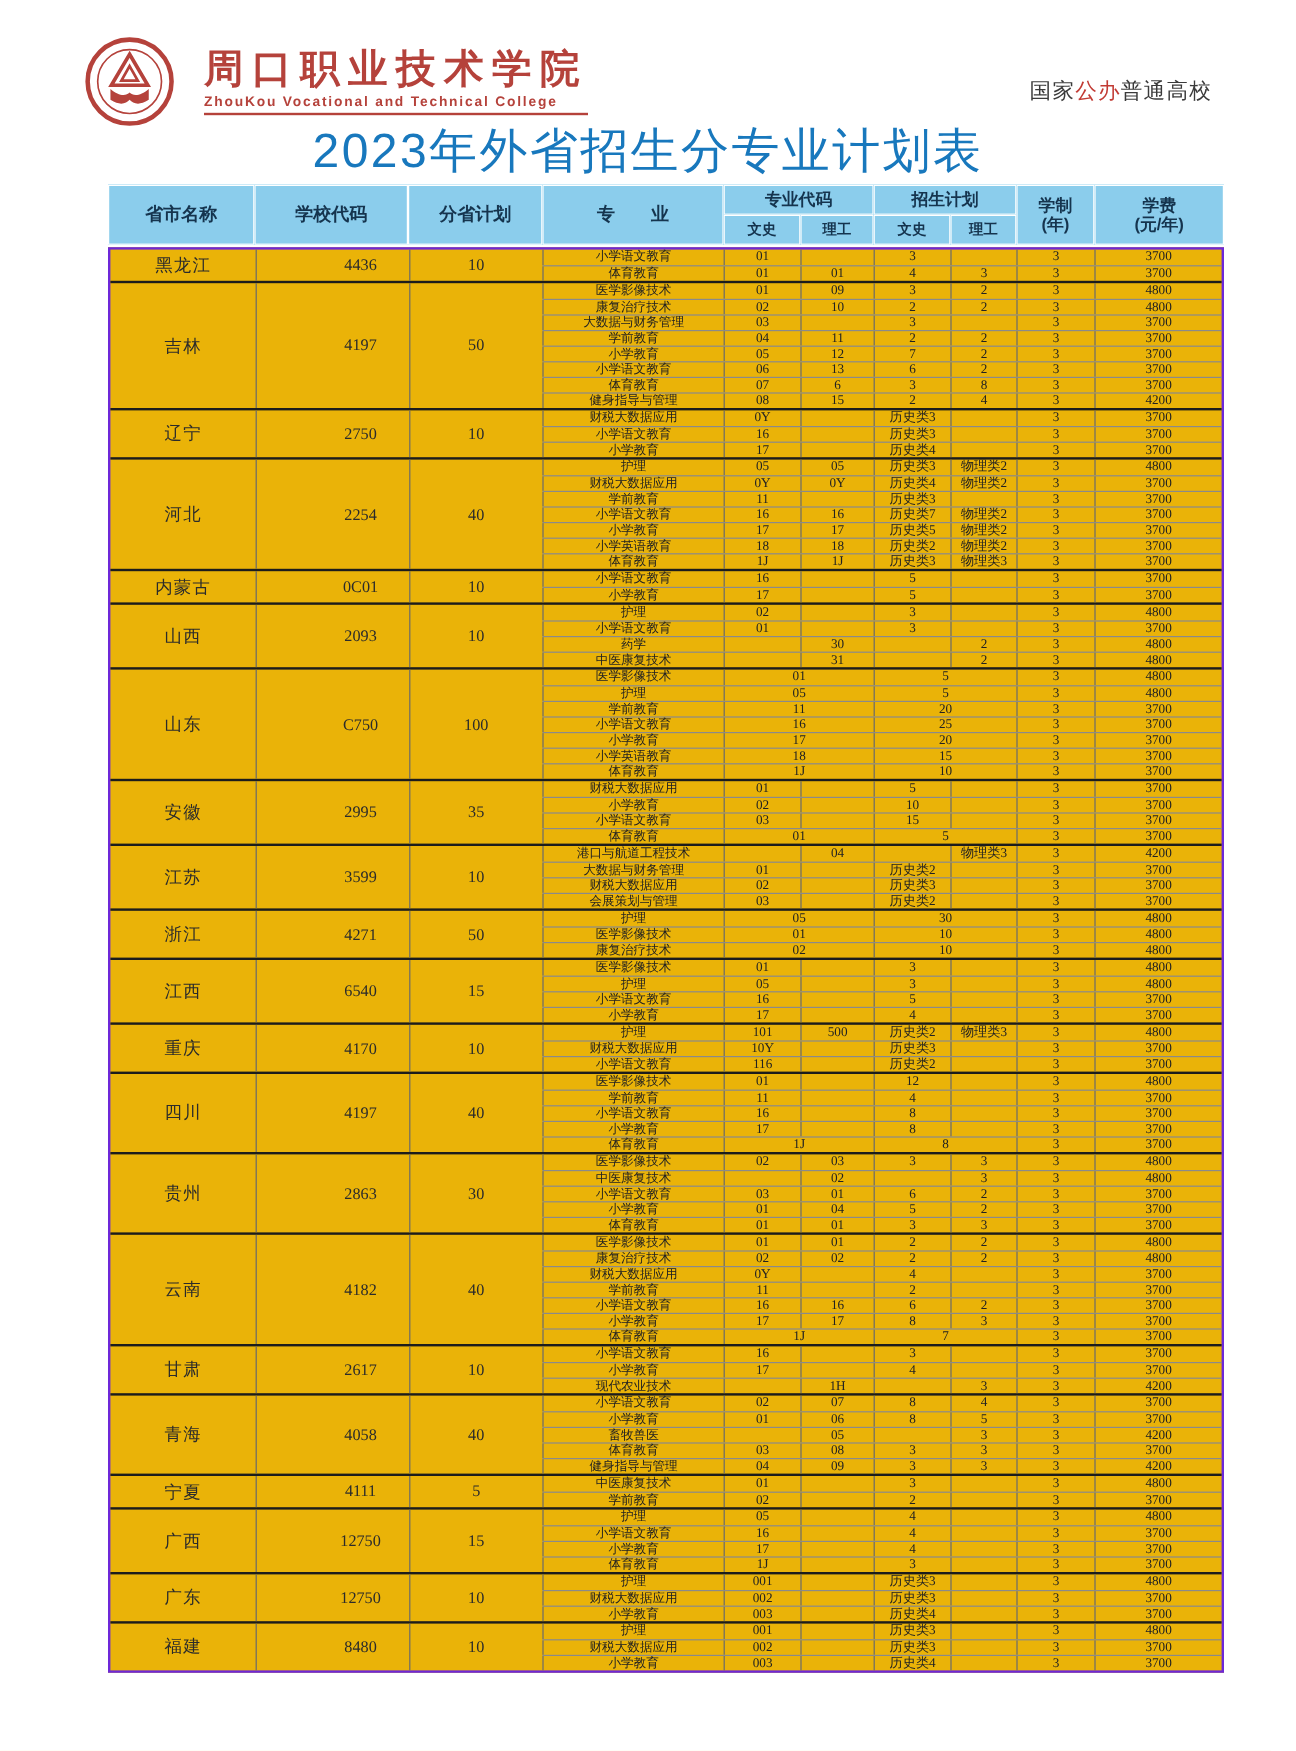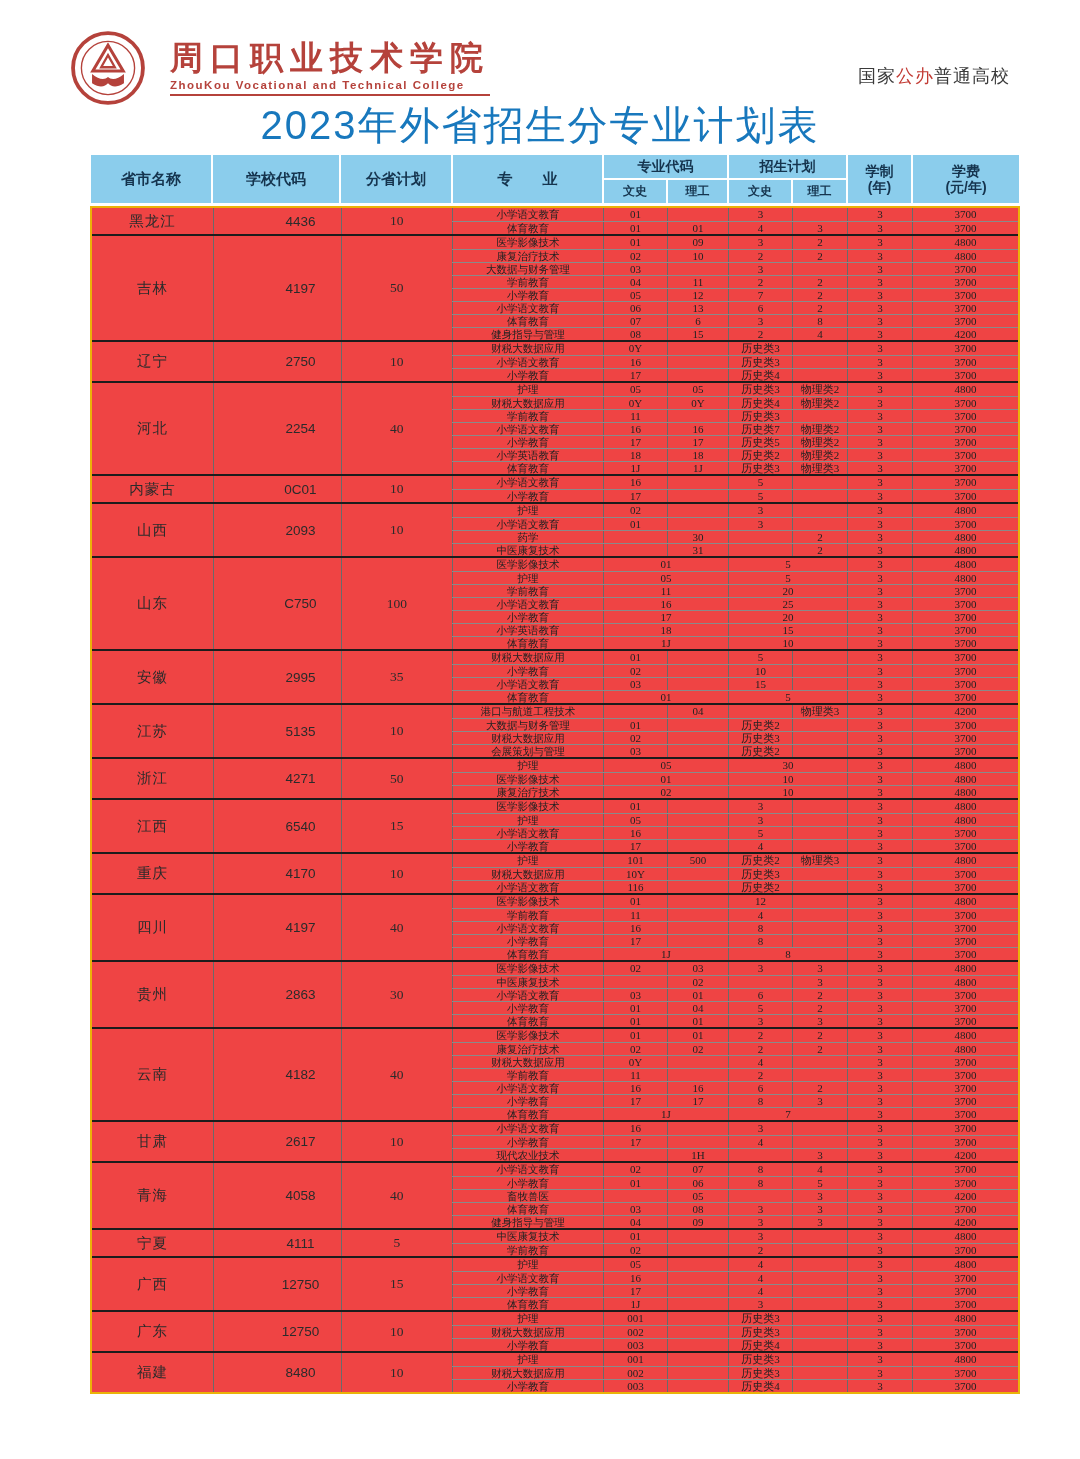--- a/index.html
+++ b/index.html
@@ -30,27 +30,27 @@
         color:#15344e; line-height:1.15; }
   .hc.small { font-size:14px; }
   .rs { grid-row:1/3; }
   .g1{grid-column:1} .g2{grid-column:2} .g3{grid-column:3} .g4{grid-column:4}
   .g56{grid-column:5/7; grid-row:1} .g78{grid-column:7/9; grid-row:1}
   .g5{grid-column:5;grid-row:2} .g6{grid-column:6;grid-row:2}
   .g7{grid-column:7;grid-row:2} .g8{grid-column:8;grid-row:2}
   .g9{grid-column:9} .g10{grid-column:10}
   .sub { font-size:12px; font-weight:bold; }
 
-  .tbody { border:2px solid #eab308; margin-top:2px; background:#ef4444; }
+  .tbody { border:2px solid #6d28d9; margin-top:2px; background:#eab308; }
   .prov { display:flex; border-top:2px solid #1c1c1c; }
   .prov:first-child { border-top:none; }
   .pcell { display:flex; align-items:center; justify-content:center; border-left:1px solid #6a6a6a; }
   .pcell:first-child { border-left:none; }
   .pname { width:122px; font-size:14.5px; letter-spacing:1px; }
-  .pcode { width:128px; font-family:Liberation Sans, sans-serif; font-size:13.5px;padding-left:46px; }
+  .pcode { width:128px; font-family:Liberation Serif, serif; font-size:13.5px;padding-left:46px; }
   .pplan { width:112px; font-family:"Liberation Serif", serif; font-size:13.5px; }
   .prows { flex:1; display:flex; flex-direction:column; }
 
   .mrow { display:grid; grid-template-columns:151px 64px 61px 64px 55px 65px 106px;
           height:13px; border-top:1px solid #8a8a8a; }
   .mrow:first-child { border-top:none; }
   .c { border-left:1px solid #6a6a6a; display:flex; align-items:center; justify-content:center;
        font-size:10.5px; line-height:11px; color:#222; overflow:hidden; white-space:nowrap; }
   .c.major { font-size:10.5px; letter-spacing:0px; }
   .c.num { font-family:"Liberation Serif", serif; font-size:11px; }
@@ -523,21 +523,21 @@
     <div class="c num wp span2p">5</div>
 
     <div class="c num cyr">3</div>
     <div class="c num cfee">3700</div>
   </div>
 </div>
   </div>
 
   <div class="prov">
     <div class="pcell pname">江苏</div>
-    <div class="pcell pcode">5135</div>
+    <div class="pcell pcode">3599</div>
     <div class="pcell pplan">10</div>
     <div class="prows">
   <div class="mrow">
     <div class="c major">港口与航道工程技术</div>
     <div class="c num wc"></div>
     <div class="c num lc">04</div>
     <div class="c num wp"></div>
     <div class="c num lp">物理类3</div>
     <div class="c num cyr">3</div>
     <div class="c num cfee">4200</div>

